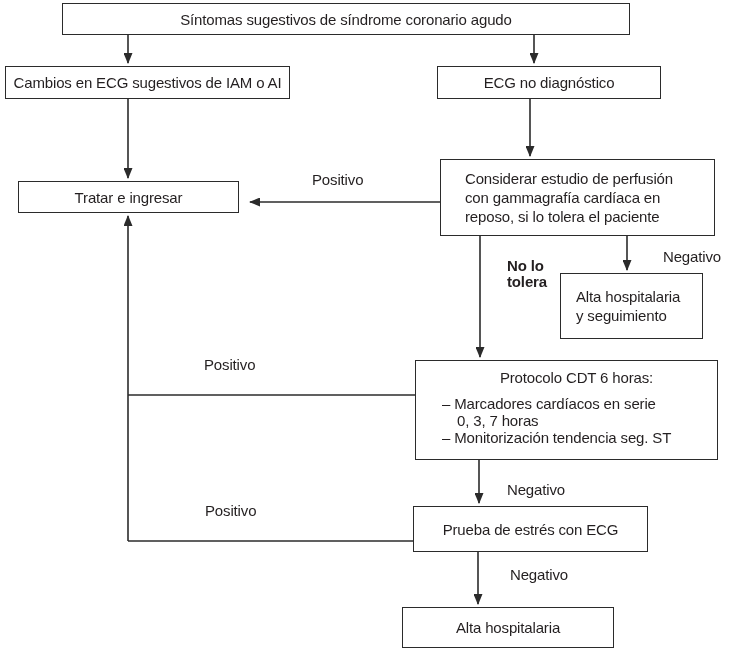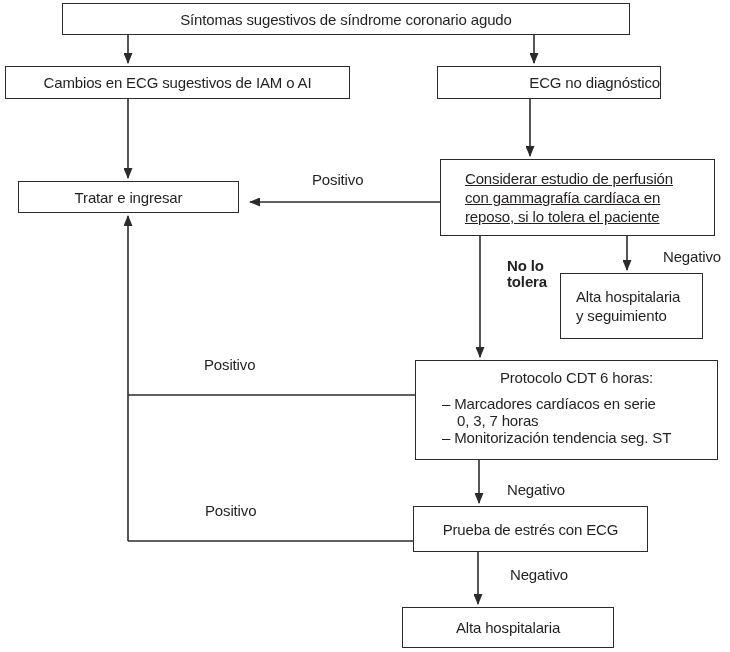--- a/index.html
+++ b/index.html
@@ -46,24 +46,24 @@
   }
   .pre { white-space: pre-line; }
   .lbl {
     position: absolute;
     font-size: 15px;
     line-height: 15.5px;
     color: #231f20;
   }
   
   #b-sintomas   { left: 62px;  top: 3px;   width: 568px; height: 32px; }
-  #b-cambios    { left: 5px;   top: 66px;  width: 345px; height: 33px; }
-  #b-ecgno      { left: 437px; top: 66px;  width: 224px; height: 33px; justify-content: flex-end; }
+  #b-cambios    { left: 5px;   top: 66px;  width: 285px; height: 33px; }
+  #b-ecgno      { left: 437px; top: 66px;  width: 224px; height: 33px; }
   #b-tratar     { left: 18px;  top: 181px; width: 221px; height: 32px; }
-  #b-considerar { left: 440px; top: 159px; width: 275px; height: 77px; padding-left: 24px; text-decoration: underline; }
+  #b-considerar { left: 440px; top: 159px; width: 275px; height: 77px; padding-left: 24px; }
   #b-altaseg    { left: 560px; top: 273px; width: 143px; height: 66px; padding-left: 15px; }
   #b-protocolo  { left: 415px; top: 360px; width: 303px; height: 100px; padding: 8px 6px 0 26px; }
   #b-prueba     { left: 413px; top: 506px; width: 235px; height: 46px; }
   #b-alta       { left: 402px; top: 607px; width: 212px; height: 41px; }
 
   #b-protocolo .proto-title { margin-bottom: 9px; line-height: 17px; text-align: center; }
   #b-protocolo .proto-item  {
     width: 252px;
     padding-left: 15px;
     text-indent: -15px;

